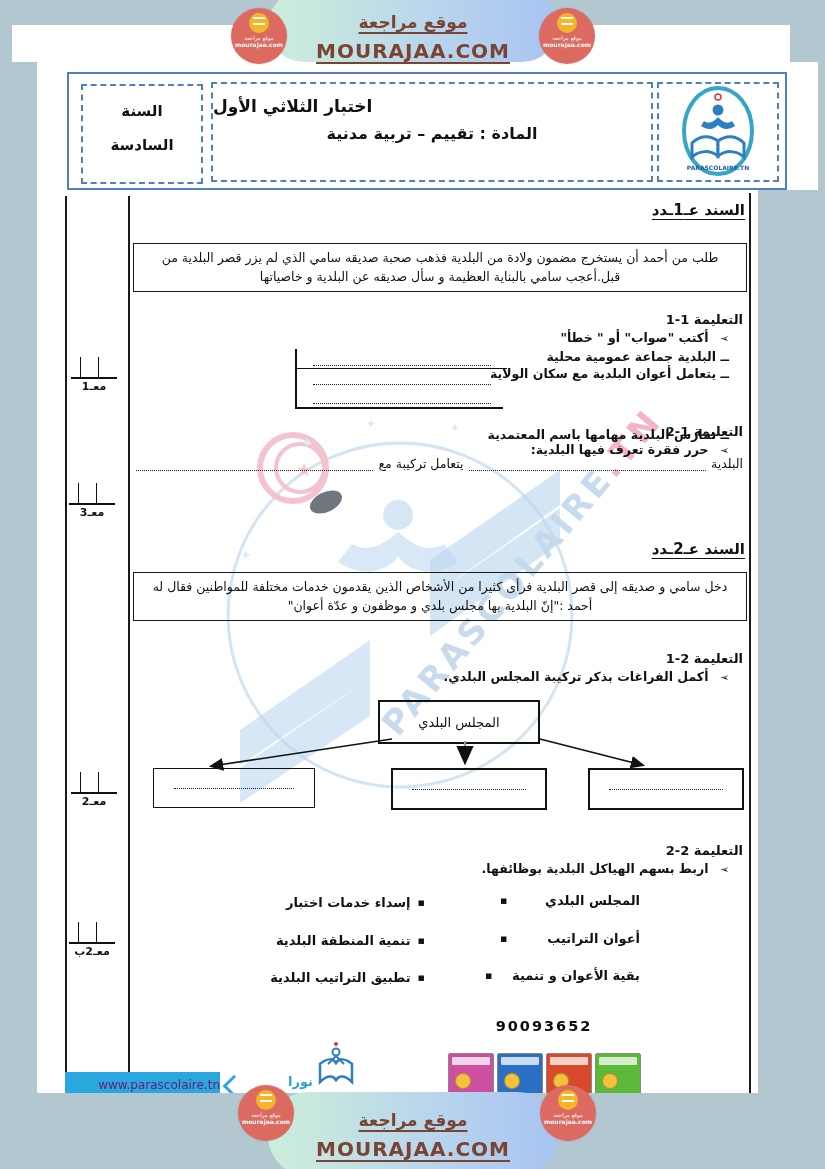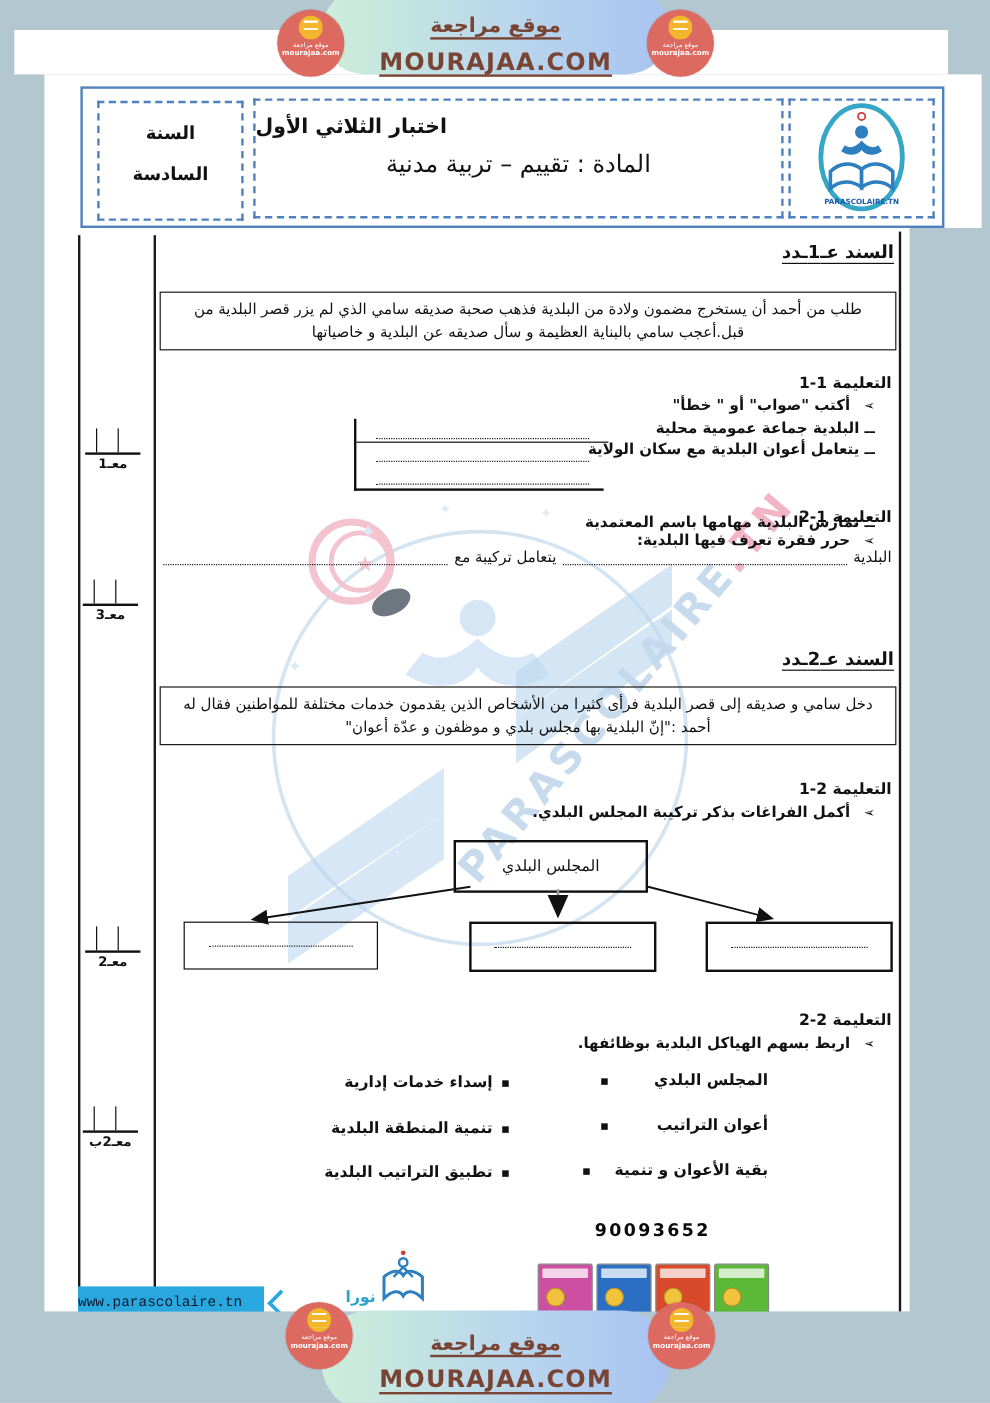--- a/index.html
+++ b/index.html
@@ -7,21 +7,21 @@
   #canvas{position:relative;width:825px;height:1169px;background:#b3c7d1;overflow:hidden;}
   .abs{position:absolute;}
   .white{background:#fff;}
   .ar{direction:rtl;unicode-bidi:plaintext;}
   .rule{position:absolute;width:2px;background:#1a1a1a;}
   
   .hdr-outer{position:absolute;left:67px;top:72px;width:716px;height:114px;border:2px solid #4f81bd;background:transparent;}
   .dashed{position:absolute;border:2px dashed #4f81bd;}
   .year-line{font-weight:bold;font-size:15px;text-align:center;color:#111;}
   .exam-title{font-weight:bold;font-size:17px;text-align:left;color:#111;}
-  .subject-line{font-weight:normal;font-size:20px;text-align:center;color:#111;}
+  .subject-line{font-weight:bold;font-size:16px;text-align:center;color:#111;}
   
   .sanad-title{position:absolute;font-weight:bold;font-size:15px;color:#111;text-decoration:underline;text-underline-offset:4px;}
   .support-box{position:absolute;border:1.5px solid #1a1a1a;padding:4px 10px;font-size:12.5px;line-height:1.55;text-align:center;color:#111;}
   .instr-label{position:absolute;font-weight:bold;font-size:13px;color:#111;}
   .task-line{position:absolute;font-weight:bold;font-size:12.5px;color:#111;}
   .task-arrow{display:inline-block;transform:scaleX(-1);font-size:11px;margin-left:7px;}
   .stmt{position:absolute;font-weight:bold;font-size:12.5px;color:#111;}
   .dots{flex:1;border-bottom:1.7px dotted #222;height:11px;min-width:20px;}
   .fillrow{position:absolute;display:flex;align-items:flex-end;gap:5px;font-size:12.5px;color:#111;}
   
@@ -44,21 +44,21 @@
   .match-row{position:absolute;display:flex;direction:rtl;align-items:center;font-weight:bold;font-size:13px;color:#111;}
   .match-row.structures{justify-content:space-between;}
   .blt{font-size:11px;}
   
   .ad-title{font-weight:bold;font-size:15px;letter-spacing:1px;text-align:center;color:#0a0a0a;}
   .ad-phone{font-weight:bold;font-size:14.5px;letter-spacing:2px;text-align:center;color:#0a0a0a;}
   .book{position:absolute;width:44px;height:40px;top:1053px;border:1px solid #888;border-radius:2px;}
   .book::before{content:"";position:absolute;left:3px;top:3px;right:3px;height:8px;background:rgba(255,255,255,.75);border-radius:1px;}
   .book::after{content:"";position:absolute;left:6px;bottom:5px;width:14px;height:14px;background:#f2c23c;border-radius:50%;border:1px solid rgba(0,0,0,.25);}
   
-  .site-bar{position:absolute;left:65px;top:1072px;width:155px;height:26px;background:#29a8e0;color:#0f172a;font-size:12px;display:flex;align-items:center;justify-content:flex-start;font-family:Liberation Mono, monospace;}
+  .site-bar{position:absolute;left:65px;top:1072px;width:155px;height:26px;background:#29a8e0;color:#701a75;font-size:12px;display:flex;align-items:center;justify-content:flex-end;}
   .chev{position:absolute;width:13px;height:13px;border-left:3px solid #29a8e0;border-bottom:3px solid #29a8e0;transform:rotate(45deg);}
   .partner-text{position:absolute;color:#2aa3cf;font-weight:bold;font-size:13px;}
   
   .pill{position:absolute;width:290px;border-radius:40px;background:linear-gradient(90deg,#cdeeda 0%,#b9d6ec 55%,#a9c3f2 100%);text-align:center;}
   .pill .l1{font-weight:bold;font-size:17px;color:#7a4434;text-decoration:underline;text-decoration-thickness:2px;text-underline-offset:4px;}
   .pill .l2{font-weight:bold;font-size:20px;color:#7a4434;text-decoration:underline;text-decoration-thickness:2px;text-underline-offset:4px;letter-spacing:1px;margin-top:7px;}
   .badge{position:absolute;width:56px;height:56px;border-radius:50%;background:#dd6a60;text-align:center;color:#fff;box-shadow:0 0 0 1px rgba(0,0,0,.05);}
   .badge .by{width:20px;height:20px;border-radius:50%;background:#f2b62c;margin:5px auto 2px;background-image:repeating-linear-gradient(0deg,transparent 0 4px,rgba(255,255,255,.9) 4px 6px);background-size:12px 12px;background-position:center;background-repeat:no-repeat;}
   .badge .b1{font-size:5.5px;line-height:6px;}
   .badge .b2{font-size:6px;line-height:7px;font-weight:bold;}
@@ -199,21 +199,21 @@
     <div class="match-row structures" style="right:185px;top:931px;width:140px;">
       <span>أعوان التراتيب</span>
       <span class="blt">▪</span>
     </div>
     <div class="match-row structures" style="right:185px;top:968px;width:155px;">
       <span>بقية الأعوان و تنمية</span>
       <span class="blt">▪</span>
     </div>
     <div class="match-row" style="right:400px;top:895px;gap:7px;">
       <span class="blt">▪</span>
-      <span>إسداء خدمات إدارية</span>
+      <span>إسداء خدمات اختبار</span>
     </div>
     <div class="match-row" style="right:400px;top:933px;gap:7px;">
       <span class="blt">▪</span>
       <span>تنمية المنطقة البلدية</span>
     </div>
     <div class="match-row" style="right:400px;top:970px;gap:7px;">
       <span class="blt">▪</span>
       <span>تطبيق التراتيب البلدية</span>
     </div>
 

